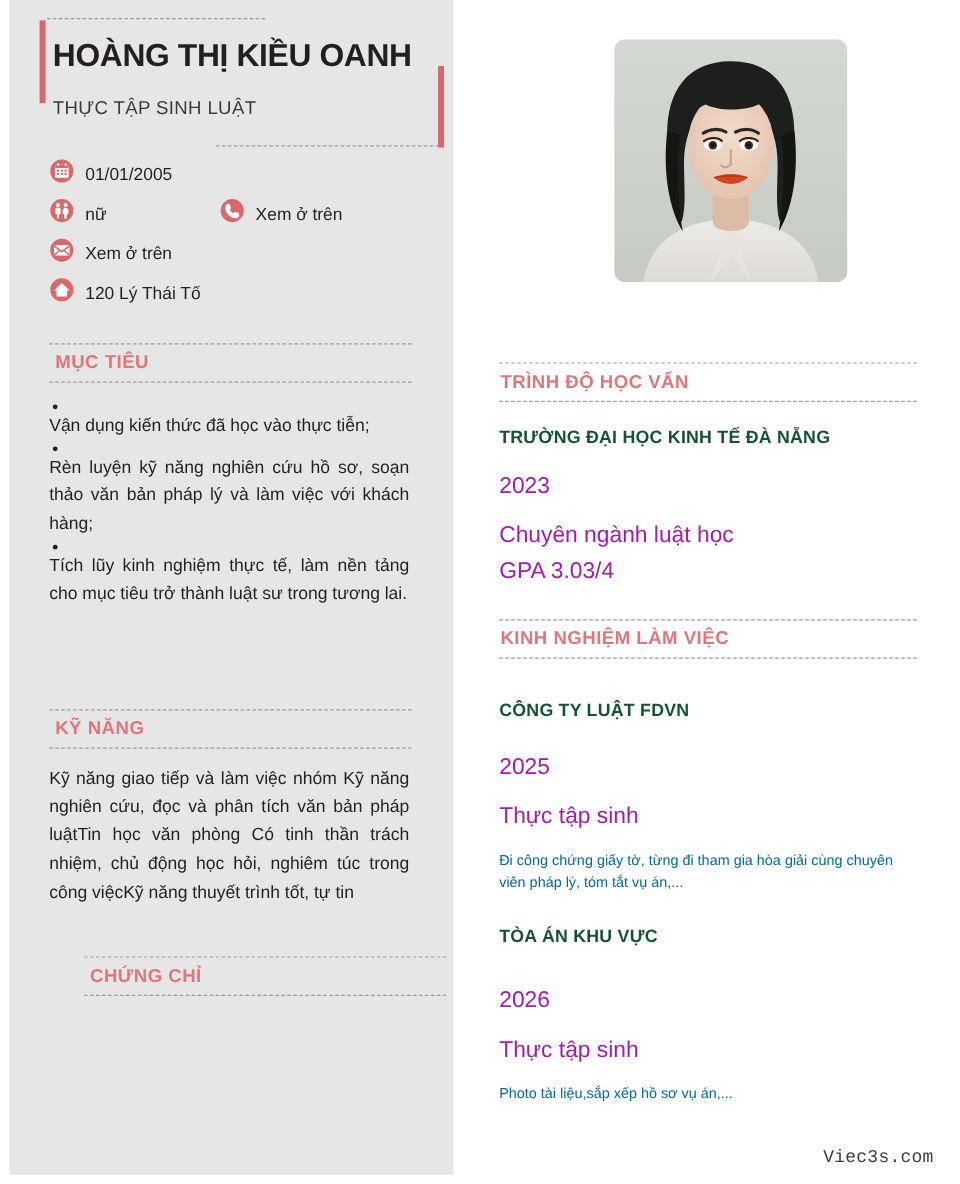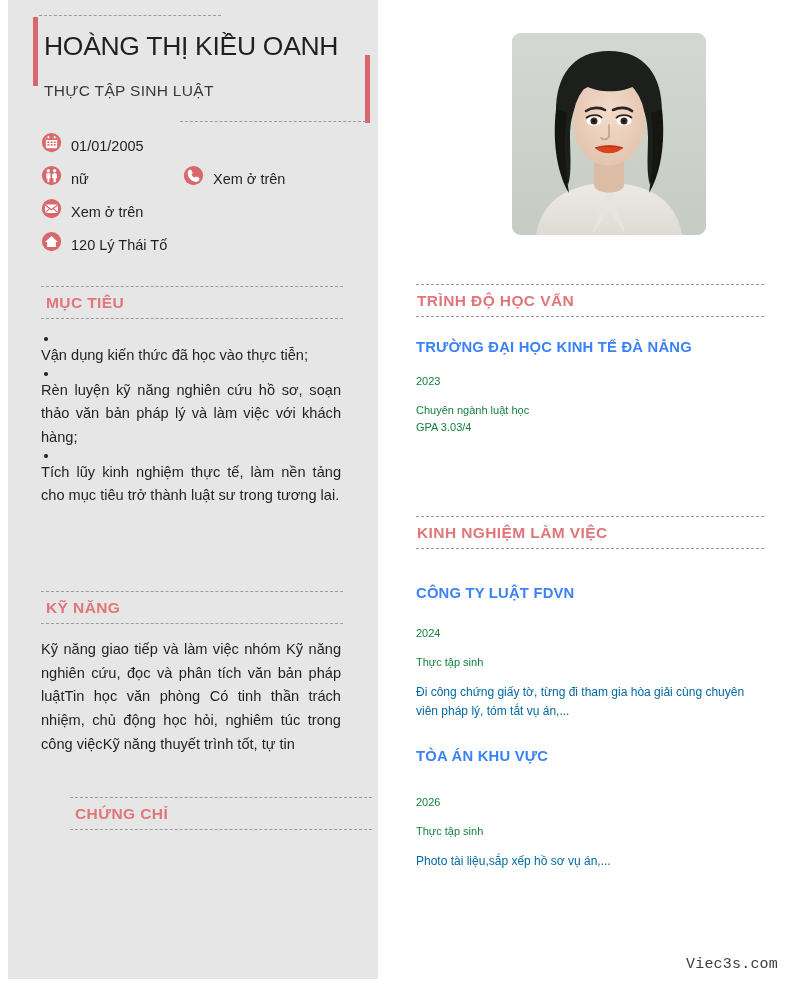--- a/index.html
+++ b/index.html
@@ -62,21 +62,21 @@
     top: 121px;
     width: 186px;
     border-top: 1px dashed #9b9b9b;
   }
   .full-name {
     position: absolute;
     left: 36px;
     top: 32px;
     width: 330px;
     font-size: 26.5px;
-    font-weight: normal;
+    font-weight: bold;
     letter-spacing: -0.3px;
     line-height: 1.1;
     color: #231f20;
     white-space: nowrap;
   }
   .job-title {
     position: absolute;
     left: 36px;
     top: 82px;
     font-size: 15.5px;
@@ -178,26 +178,26 @@
     border-bottom: 1px dashed #9b9b9b;
     padding: 7px 0 6px 1px;
     font-size: 15.5px;
     font-weight: bold;
     letter-spacing: 0.4px;
     color: #e0767a;
   }
   .entry-title {
     font-size: 14.8px;
     font-weight: bold;
-    color: #3b82f6;
+    color: #14532d;
     letter-spacing: 0.2px;
   }
   .entry-line {
-    font-size: 11px;
-    color: #15803d;
+    font-size: 19px;
+    color: #a21caf;
     line-height: 1.55;
   }
   .entry-desc {
     font-size: 12px;
     color: #0369a1;
     line-height: 1.55;
   }
 
   .footer {
     position: absolute;
@@ -373,36 +373,36 @@
         <path d="M74 85 C79 81 87 81 90 85" stroke="#241c16" stroke-width="1.7" fill="none"></path>
         <path d="M104 85 C108 81 116 81 120 85" stroke="#241c16" stroke-width="1.7" fill="none"></path>
 
         <path d="M97 92 v12 c-3 3 -6 3 -8 1" stroke="#c9a58c" stroke-width="1.8" fill="none" stroke-linecap="round"></path>
 
         <path d="M83 115 C90 111 104 111 111 115 C104 122 90 122 83 115 Z" fill="#d9431f"></path>
         <path d="M83 115 C90 113 104 113 111 115" stroke="#b23318" stroke-width="1.1" fill="none"></path>
       </svg>
     </div>
 
-    <div class="rsec" style="top:284px;">
+    <div class="rsec" style="top:302px;">
       <div class="rsec-head">TRÌNH ĐỘ HỌC VẤN</div>
       <div style="padding-top:22px;">
         <div class="entry-title">TRƯỜNG ĐẠI HỌC KINH TẾ ĐÀ NẴNG</div>
         <div class="entry-line" style="margin-top:18px;">2023</div>
         <div class="entry-line" style="margin-top:12px;">Chuyên ngành luật học</div>
         <div class="entry-line" style="margin-top:0;">GPA 3.03/4</div>
       </div>
     </div>
 
     <div class="rsec" style="top:516px;">
       <div class="rsec-head">KINH NGHIỆM LÀM VIỆC</div>
 
       <div style="padding-top:36px;">
         <div class="entry-title">CÔNG TY LUẬT FDVN</div>
-        <div class="entry-line" style="margin-top:24px;">2024</div>
+        <div class="entry-line" style="margin-top:24px;">2025</div>
         <div class="entry-line" style="margin-top:12px;">Thực tập sinh</div>
         <div class="entry-desc" style="margin-top:12px;">Đi công chứng giấy tờ, từng đi tham gia hòa giải cùng chuyên viên pháp lý, tóm tắt vụ án,...</div>
       </div>
 
       <div style="padding-top:28px;">
         <div class="entry-title">TÒA ÁN KHU VỰC</div>
         <div class="entry-line" style="margin-top:30px;">2026</div>
         <div class="entry-line" style="margin-top:12px;">Thực tập sinh</div>
         <div class="entry-desc" style="margin-top:12px;">Photo tài liệu,sắp xếp hồ sơ vụ án,...</div>
       </div>

